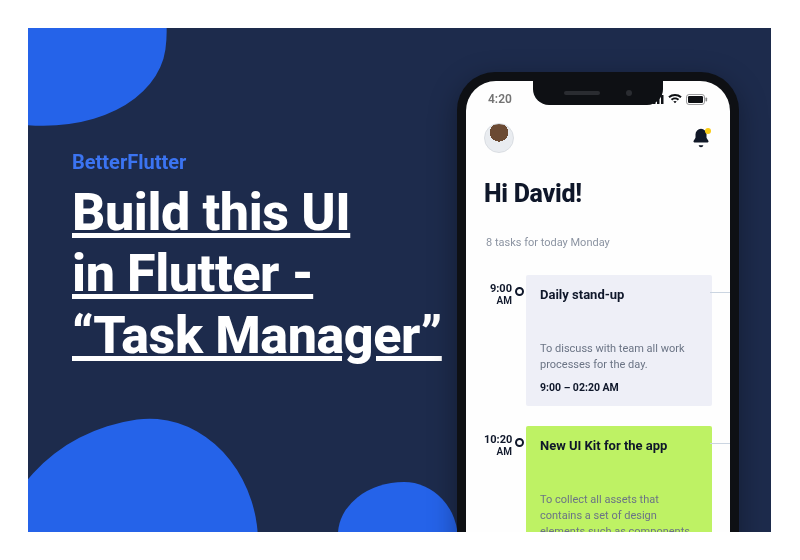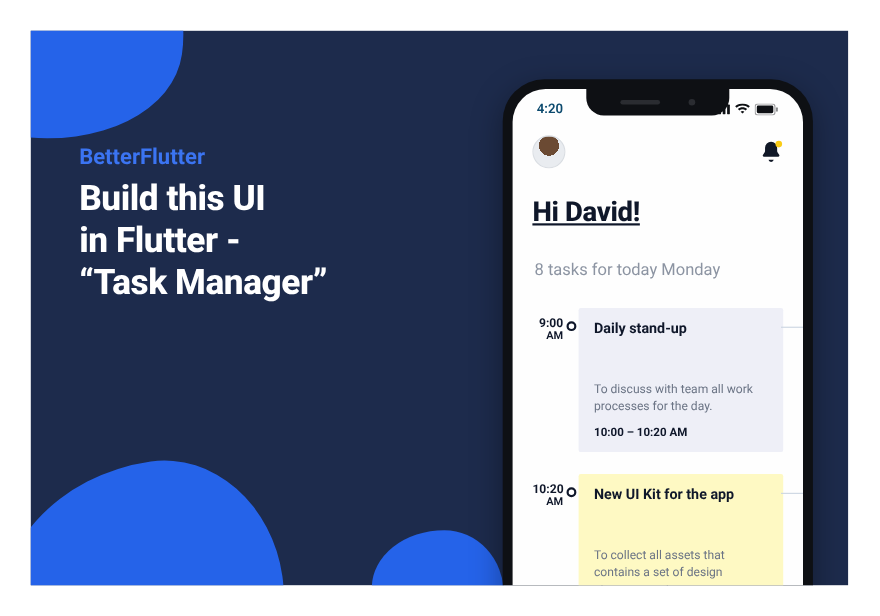--- a/index.html
+++ b/index.html
@@ -43,26 +43,28 @@
   .text-block {
     position: absolute;
     top: 102px; left: 44px;
     color: #fff;
   }
   .brand {
     color: #3B74F2;
     font-weight: 700;
     font-size: 20px;
     margin-bottom: 8px;
+    margin-top: 20px;
   }
   .headline {
     font-weight: 800;
-    font-size: 32px;
+    font-size: 52px;
     line-height: 1.18;
     letter-spacing: -0.4px;
+    text-decoration: underline;
   }
 
   .phone {
     position: absolute;
     top: 44px; right: 32px;
     width: 282px; height: 572px;
     background: #0E1014;
     border-radius: 38px;
     padding: 9px;
     box-shadow: 0 8px 28px rgba(0,0,0,.35);
@@ -88,21 +90,21 @@
     overflow: hidden;
   }
   .statusbar {
     position: absolute;
     top: 0; left: 0; right: 0;
     height: 32px;
     display: flex; align-items: center; justify-content: space-between;
     padding: 4px 22px 0;
     font-size: 12px;
     font-weight: 600;
-    color: #0c4a6e;
+    color: #737373;
     z-index: 4;
   }
   .status-right { display: flex; align-items: center; gap: 4px; }
   .status-right svg { display: block; }
 
   .content {
     position: absolute;
     top: 42px; left: 0; right: 0;
     padding: 0 18px;
   }
@@ -127,24 +129,23 @@
     width: 6px; height: 6px;
     background: #FACC15;
     border-radius: 50%;
   }
   .greeting {
     font-size: 25px;
     font-weight: 800;
     color: #0F172A;
     letter-spacing: -0.3px;
     margin-bottom: 3px;
-    text-decoration: underline;
   }
   .subtitle {
-    font-size: 15px;
+    font-size: 11px;
     color: #8C94A2;
     margin-bottom: 26px;
     padding-left: 2px;
     margin-top: 28px;
   }
   .task-row {
     display: flex;
     align-items: flex-start;
     margin-bottom: 20px;
   }
@@ -174,21 +175,21 @@
   }
   .card::after {
     content: "";
     position: absolute;
     right: -20px;
     top: 17px;
     width: 22px;
     border-top: 1.5px solid #CBD5E1;
   }
   .card.lavender { background: #EEEFF7; }
-  .card.mint { background: #fef9c3; }
+  .card.mint { background: #bef264; }
   .card-title {
     font-size: 13px;
     font-weight: 700;
     color: #0F172A;
     margin-bottom: 4px;
   }
   .card-desc {
     font-size: 11px;
     line-height: 1.45;
     color: #6B7485;
@@ -264,21 +265,21 @@
     <div class="time-col">
       <div class="time-hr">9:00</div>
       <div class="time-ap">AM</div>
     </div>
     <div class="marker-col">
       <div class="marker"></div>
     </div>
     <div class="card lavender">
       <div class="card-title">Daily stand-up</div>
       <div class="card-desc">To discuss with team all work processes for the day.</div>
-      <div class="card-time">10:00 – 10:20 AM</div>
+      <div class="card-time">9:00 – 02:20 AM</div>
     </div>
             </div>
             <div class="task-row">
     <div class="time-col">
       <div class="time-hr">10:20</div>
       <div class="time-ap">AM</div>
     </div>
     <div class="marker-col">
       <div class="marker"></div>
     </div>

